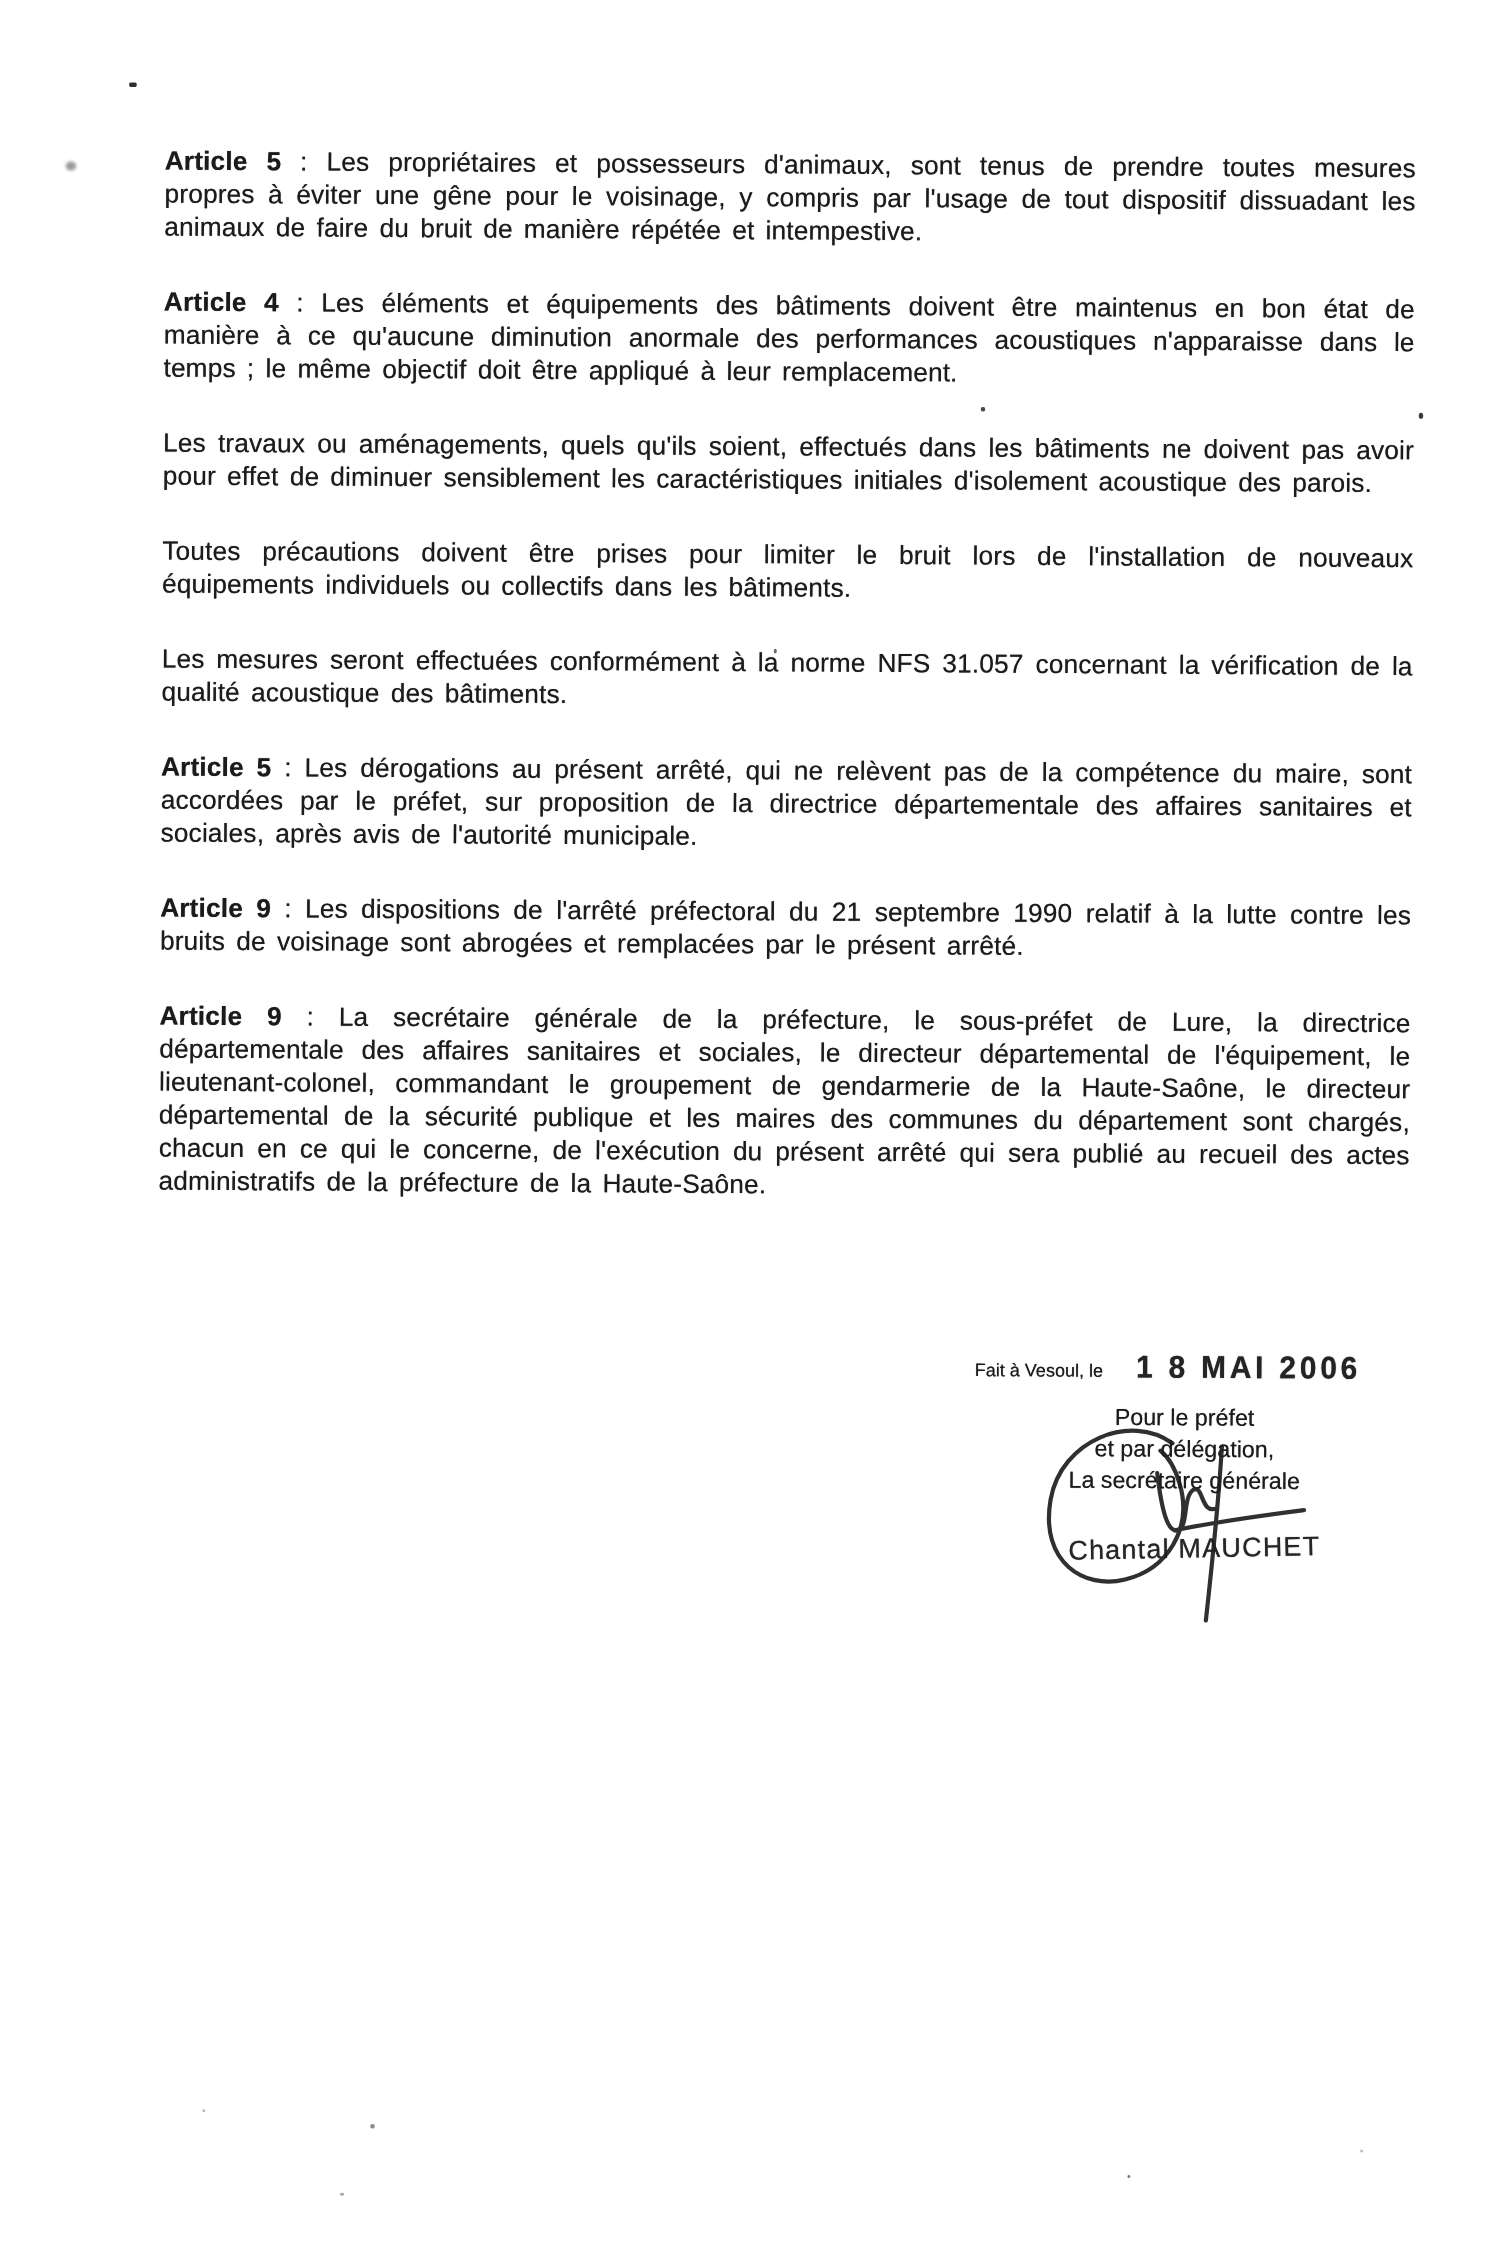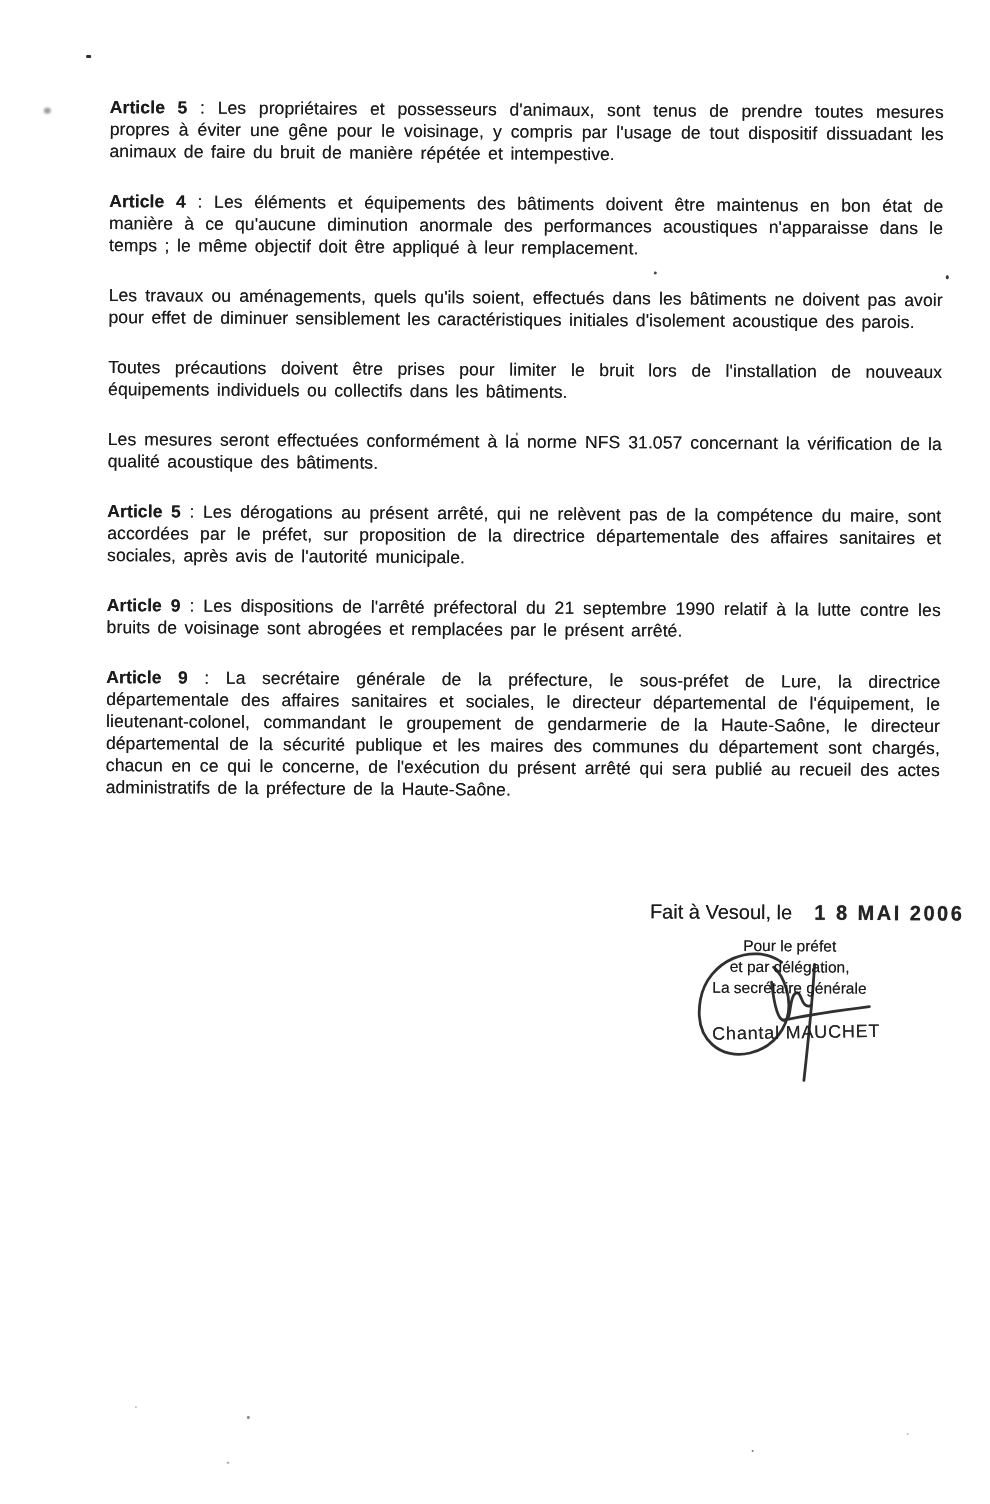--- a/index.html
+++ b/index.html
@@ -37,21 +37,21 @@
     text-decoration-thickness: 1.5px;
     text-underline-offset: 3px;
   }
   .sig-fait {
     position: absolute;
     left: 655px; top: 897px;
     display: flex; align-items: baseline; gap: 22px;
     white-space: nowrap;
   }
   .sig-fait .place {
-    font-size: 20px;
+    font-size: 12px;
     text-shadow: 0 0 0.5px rgba(25,25,25,0.75);
   }
   .stamp {
     font-size: 20px;
     font-weight: 700;
     letter-spacing: 2.5px;
     color: #242424;
     text-shadow: 0 0 0.7px rgba(30,30,30,0.8);
     transform: scaleY(1.05);
   }

